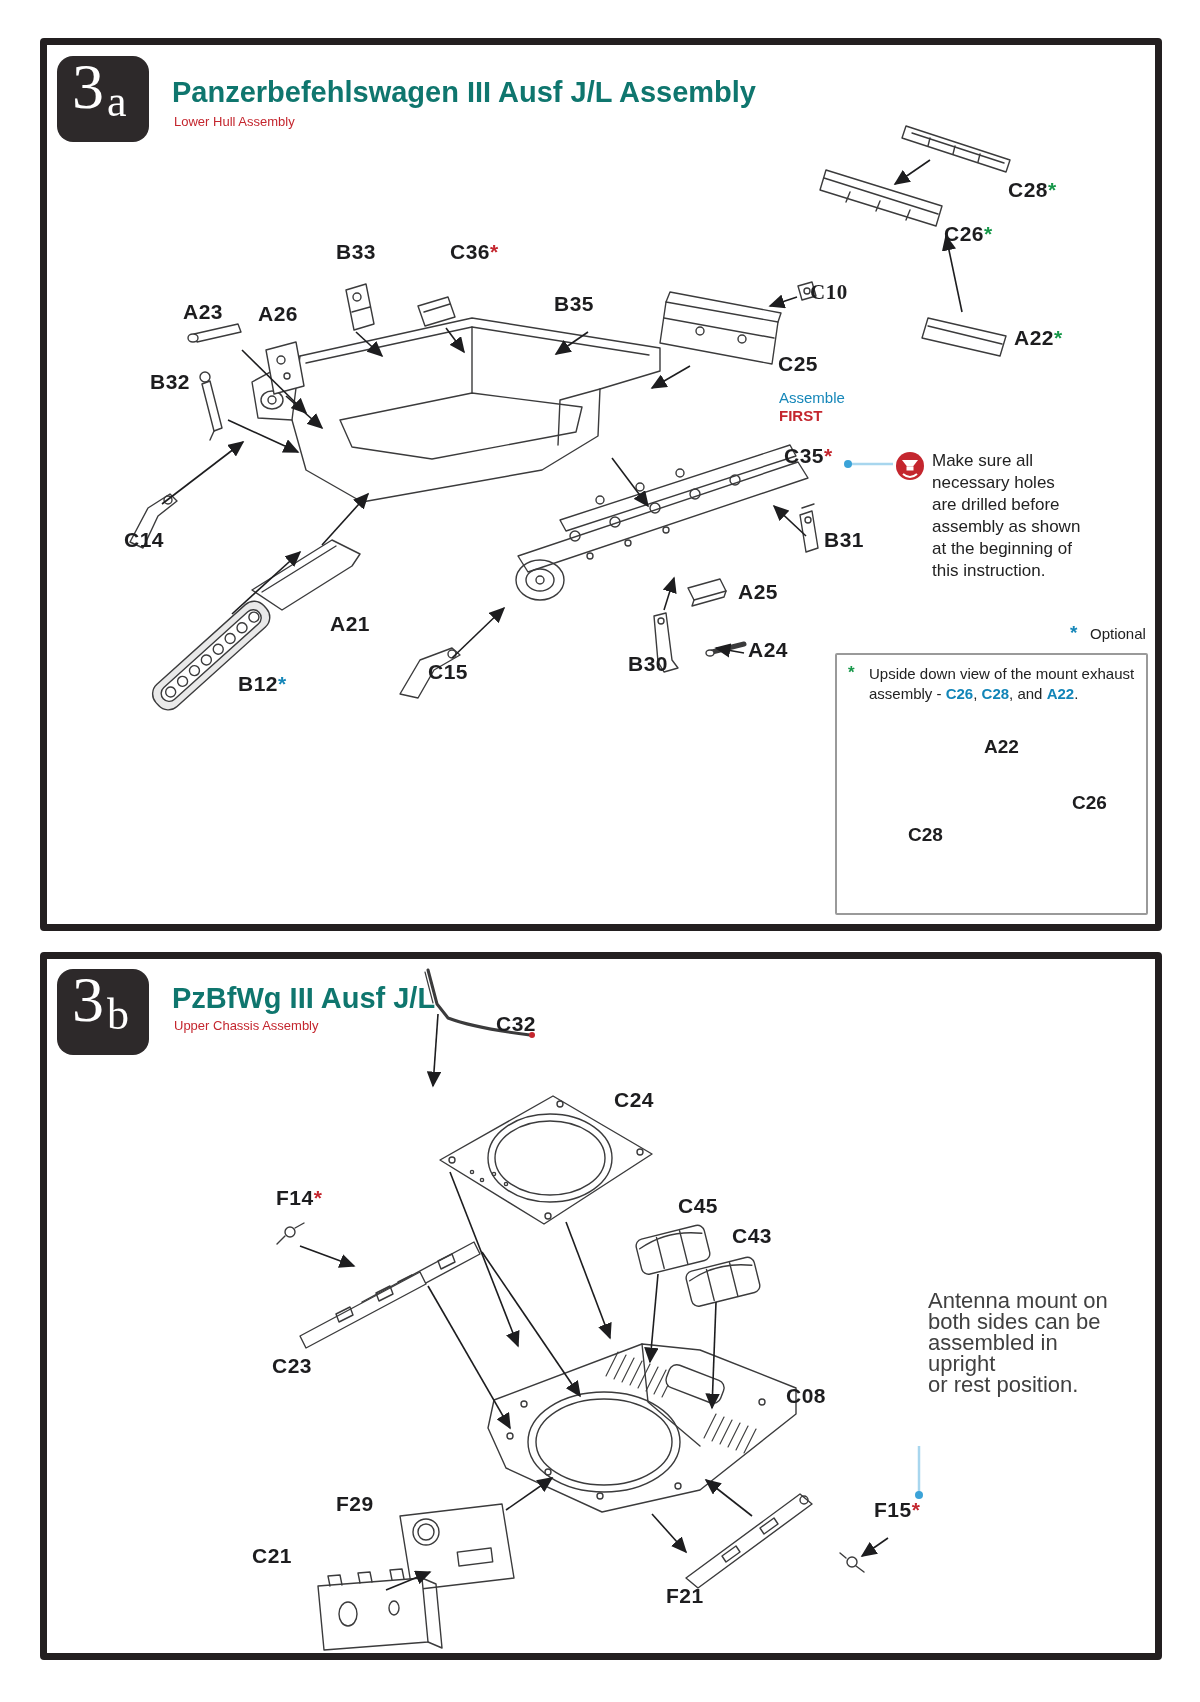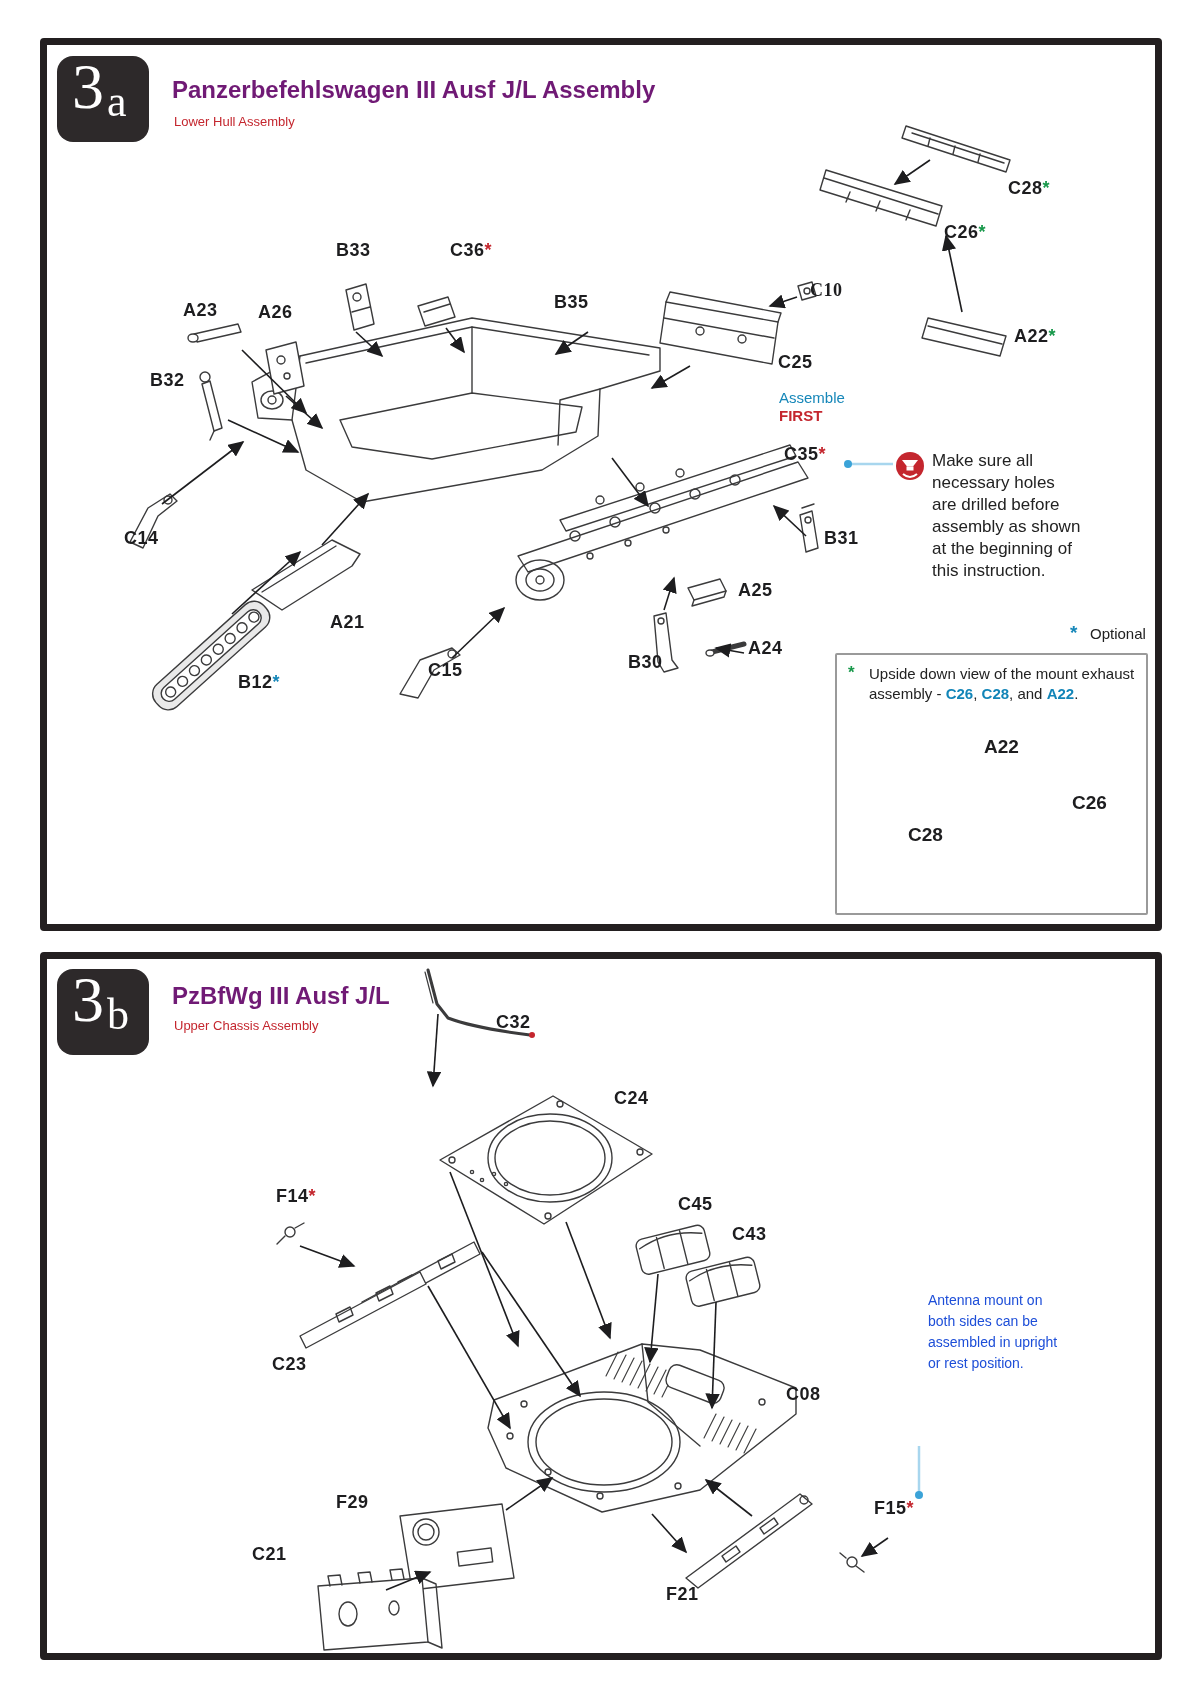--- a/index.html
+++ b/index.html
@@ -9,36 +9,36 @@
   }
   .panel{position:absolute;border:7px solid #231f20;border-radius:4px;background:#fff;}
   #panel-a{left:40px;top:38px;width:1108px;height:879px;}
   #panel-b{left:40px;top:952px;width:1108px;height:694px;}
   .abs{position:absolute;}
   svg.art{position:absolute;left:0;top:0;}
   .badge{position:absolute;width:92px;height:86px;background:#2d292a;border-radius:16px;color:#fff;
          font-family:"Liberation Serif",serif;}
   .badge .num{position:absolute;left:15px;top:-6px;font-size:64px;}
   .badge .let{position:absolute;left:50px;top:20px;font-size:44px;}
-  .title{position:absolute;font-size:24px;font-weight:bold;color:#701a75;white-space:nowrap;}
+  .title{position:absolute;font-size:29px;font-weight:bold;color:#0f766e;white-space:nowrap;}
   .subtitle{position:absolute;font-size:13px;color:#c4262e;white-space:nowrap;}
-  .plabel{position:absolute;font-size:18px;font-weight:bold;color:#1d1d1f;white-space:nowrap;letter-spacing:0.5px;}
+  .plabel{position:absolute;font-size:21px;font-weight:bold;color:#1d1d1f;white-space:nowrap;letter-spacing:0.5px;}
   .plabel .star{font-weight:bold;}
   .ilabel{position:absolute;font-size:19px;font-weight:bold;color:#1d1d1f;white-space:nowrap;}
   .note{white-space:pre-line;}
   #drill-note{left:932px;top:450px;width:160px;font-size:17px;line-height:22px;color:#222;}
   #optional-star{left:1070px;top:622px;font-size:19px;font-weight:bold;color:#1687b9;}
   #optional-label{left:1090px;top:625px;font-size:15px;color:#222;}
   #c25-assemble{left:779px;top:389px;font-size:15px;color:#1687b9;}
   #c25-first{left:779px;top:407px;font-size:15px;font-weight:bold;color:#c4262e;}
   #inset-box{left:835px;top:653px;width:309px;height:258px;border:2px solid #9a9a9a;background:#fff;border-radius:2px;}
   #inset-star{left:848px;top:663px;font-size:17px;font-weight:bold;color:#17984a;}
   #inset-caption{left:869px;top:664px;width:270px;font-size:15px;line-height:20px;color:#222;}
   #inset-caption .ref{color:#1285b8;font-weight:bold;}
-  #antenna-note{left:928px;top:1290px;width:190px;font-size:14px;line-height:21px;color:#1d4ed8;}
+  #antenna-note{left:928px;top:1290px;width:190px;font-size:22px;line-height:21px;color:#404040;}
   #antenna-note .para2{margin-top:9px;}
 </style>
 </head>
 <body>
 
 <div class="panel" id="panel-a"></div>
 <div class="panel" id="panel-b"></div>
 
 <svg class="art" width="1200" height="1702" viewBox="0 0 1200 1702">
   <defs>

